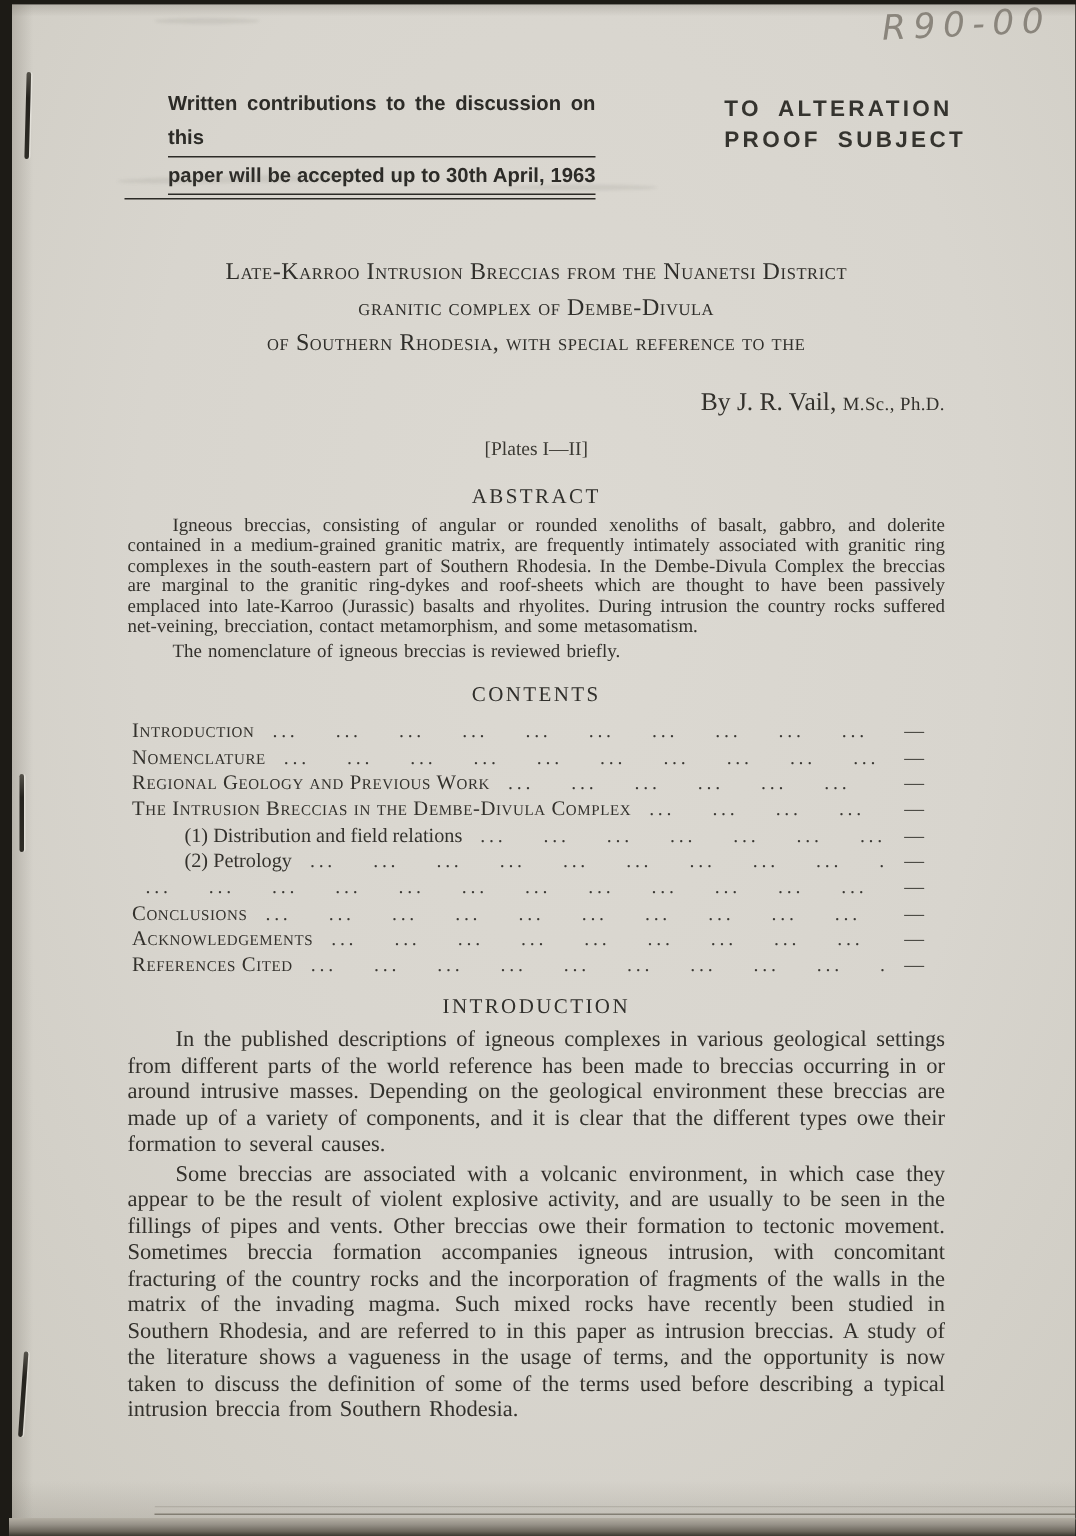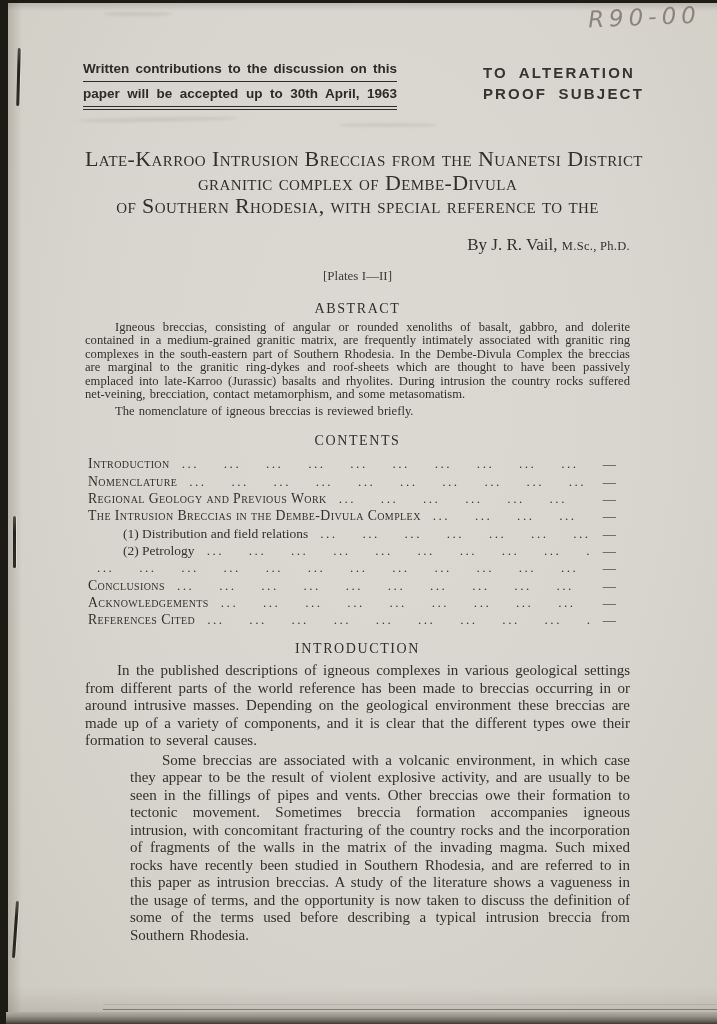--- a/index.html
+++ b/index.html
@@ -44,31 +44,31 @@
   .header-row{
     display:flex;justify-content:space-between;align-items:flex-start;
     margin:0 -14px 0 -2px;padding-top:54px;
   }
   .notice{
     width:314px;font-family:"Liberation Sans", sans-serif;font-weight:bold;
     font-size:13.5px;color:#2c2b27;
   }
   .notice .nline{
     display:block;text-align:justify;text-align-last:justify;
-    line-height:23px;border-bottom:1.6px solid #2c2b27;padding-bottom:1px;
+    line-height:23px;border-bottom:1.6px solid #2c2b27;padding-bottom:1px;margin-left:29px;
   }
   .notice .rule{height:1.3px;background:#2c2b27;margin-top:2.2px;}
   .stamp{
     font-family:"Liberation Sans", sans-serif;font-weight:bold;
     font-size:15px;letter-spacing:2.2px;word-spacing:5px;line-height:21px;
     color:#35342f;margin-top:5px;
   }
   .title{
     margin-top:37px;text-align:center;font-variant:small-caps;
-    font-size:22px;line-height:23.5px;letter-spacing:.4px;color:#302f2b;
+    font-size:16px;line-height:23.5px;letter-spacing:.4px;color:#302f2b;
   }
   .title div{white-space:nowrap;}
   .byline{margin-top:17px;text-align:right;font-size:17px;}
   .byline .degrees{font-size:12.5px;letter-spacing:.3px;}
   .plates{margin-top:13px;text-align:center;font-size:13px;color:#3c3a34;}
   .sect-head{
     text-align:center;font-weight:normal;font-size:14px;letter-spacing:1.6px;color:#302f2b;
   }
   .abstract-head{margin-top:17px;}
   .abstract-body{
@@ -86,21 +86,21 @@
     flex:1;overflow:hidden;white-space:nowrap;
     letter-spacing:2.5px;padding:0 16px 0 12px;color:#3a3833;
   }
   .toc-page{width:24px;text-align:right;margin-right:14px;color:#3a3833;}
   .intro-head{margin-top:12px;}
   .body-text{
     margin-top:5px;font-size:15px;line-height:17.5px;
     text-align:justify;word-spacing:1.5px;
   }
   .body-text p{margin:0;text-indent:32px;}
-  .body-text p + p{margin-top:2px;margin-left:45px;}
+  .body-text p + p{margin-top:2px;}
 </style>
 </head>
 <body>
 
 <div class="page">
 
   <div class="handwriting">R90-00</div>
 
   <div class="smudge" style="left:70px;top:114px;width:160px;height:5px;transform:rotate(-1deg);"></div>
   <div class="smudge" style="left:330px;top:120px;width:100px;height:4px;"></div>

